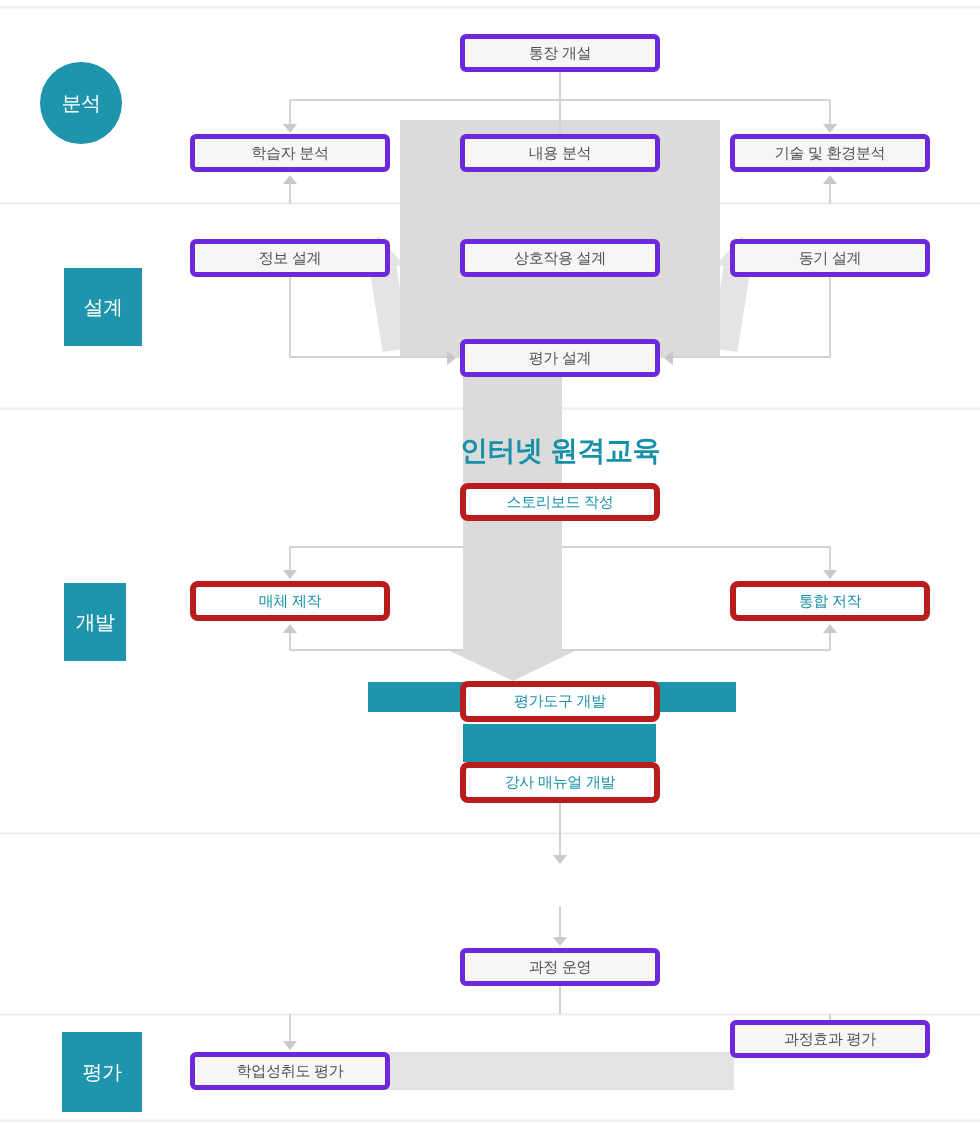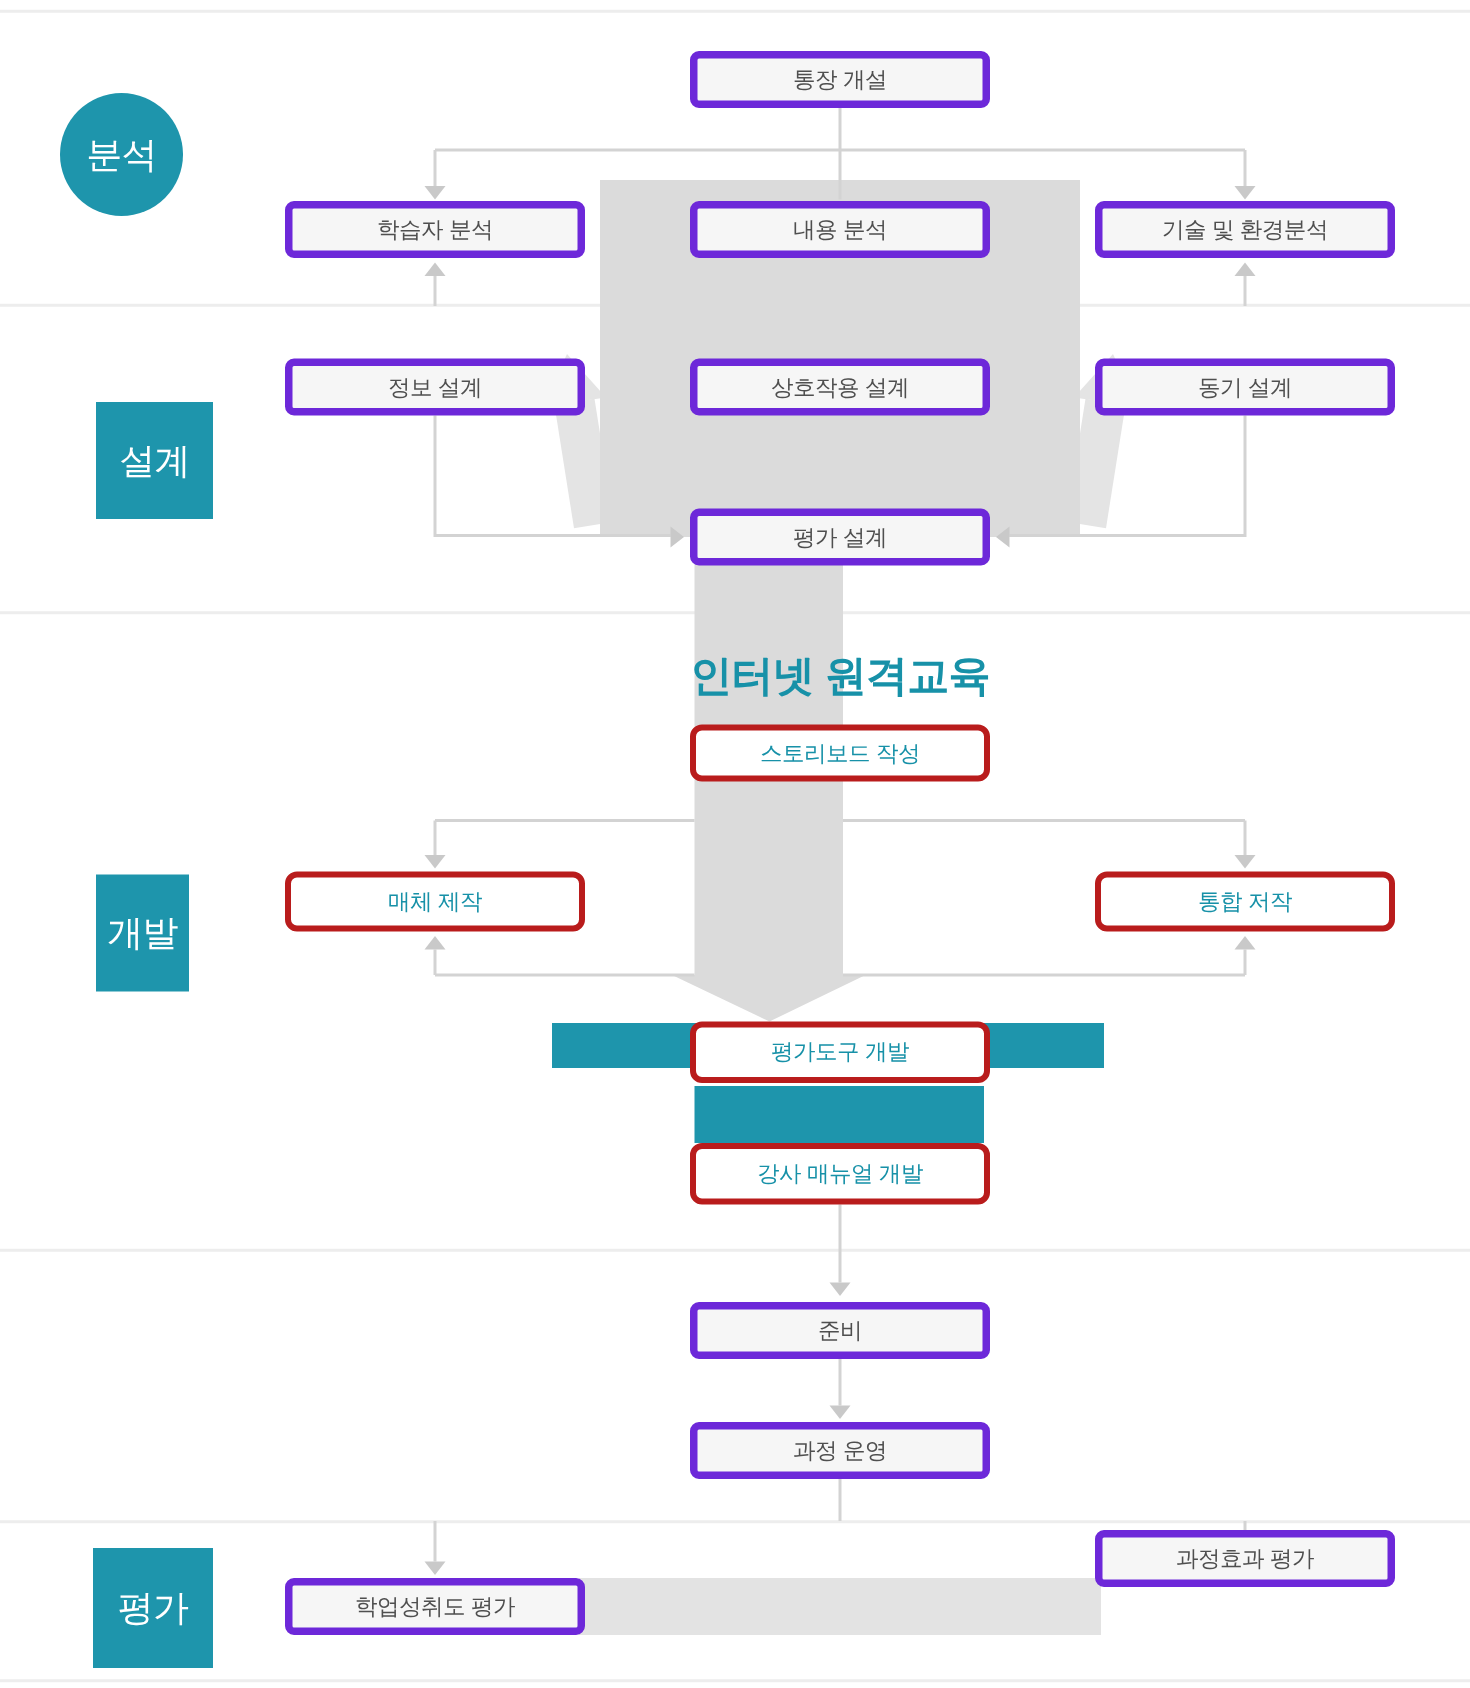--- a/index.html
+++ b/index.html
@@ -9,25 +9,25 @@
   }
   #bg-layer{position:absolute;left:0;top:0;z-index:0;}
   .node{
     position:absolute;z-index:2;display:flex;align-items:center;justify-content:center;
     box-sizing:border-box;font-size:15px;letter-spacing:-0.3px;text-align:center;
   }
   .box-gray{
     background:#f6f6f6;border:5px solid #6d28d9;border-radius:6px;color:#4f4f4f;
   }
   .box-teal{
-    background:#ffffff;border:4px solid #b91c1c;border-radius:8px;color:#1791a8;
+    background:#ffffff;border:6px solid #b91c1c;border-radius:8px;color:#1791a8;
   }
   .stage-label{
     position:absolute;z-index:2;display:flex;align-items:center;justify-content:center;
-    background:#1e95ac;color:#ffffff;font-size:24px;letter-spacing:-0.5px;
+    background:#1e95ac;color:#ffffff;font-size:20px;letter-spacing:-0.5px;
   }
   .stage-circle{border-radius:50%;}
   .stage-square{border-radius:0;margin-left:22px;}
   .free-label{
     position:absolute;z-index:2;display:flex;align-items:center;justify-content:center;
     color:#1791a8;font-size:28px;font-weight:700;letter-spacing:-0.5px;
   }
 </style>
 </head>
 <body>
@@ -124,19 +124,18 @@
   <div class="node box-gray" style="left:730px;top:239px;width:200px;height:38px">동기 설계</div>
   <div class="node box-gray" style="left:460px;top:339px;width:200px;height:38px">평가 설계</div>
 
   <div class="free-label" style="left:410px;top:437px;width:300px;height:28px">인터넷 원격교육</div>
   <div class="node box-teal" style="left:460px;top:483px;width:200px;height:38px">스토리보드 작성</div>
   <div class="node box-teal" style="left:190px;top:581px;width:200px;height:40px">매체 제작</div>
   <div class="node box-teal" style="left:730px;top:581px;width:200px;height:40px">통합 저작</div>
   <div class="node box-teal" style="left:460px;top:681px;width:200px;height:41px">평가도구 개발</div>
   <div class="node box-teal" style="left:460px;top:762px;width:200px;height:41px">강사 매뉴얼 개발</div>
 
-  <div class="node box-gray" style="left:460px;top:868px;width:200px;height:38px">준비</div>
   <div class="node box-gray" style="left:460px;top:948px;width:200px;height:38px">과정 운영</div>
 
   <div class="node box-gray" style="left:190px;top:1052px;width:200px;height:38px">학업성취도 평가</div>
   <div class="node box-gray" style="left:730px;top:1020px;width:200px;height:38px">과정효과 평가</div>
 
 </div>
 
 </body></html>

